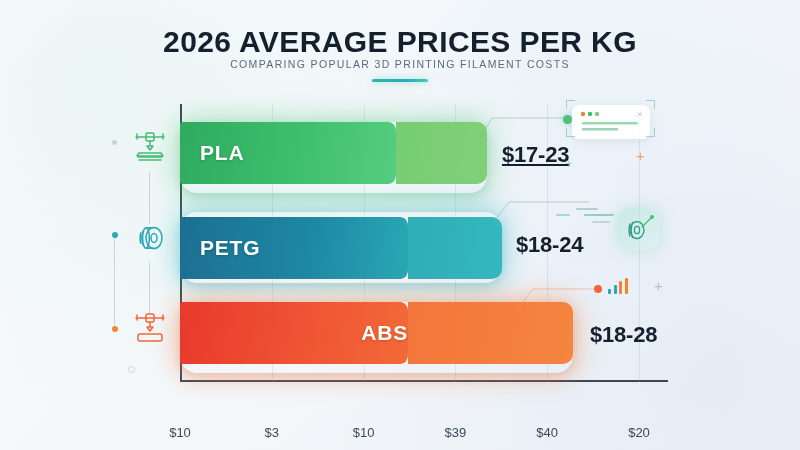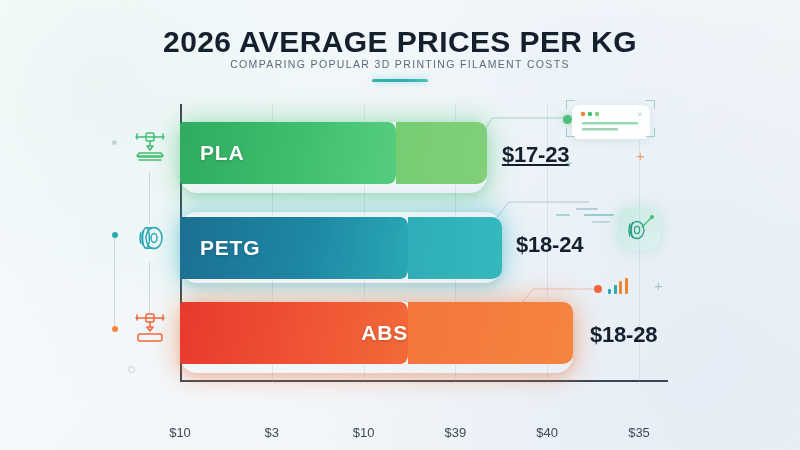--- a/index.html
+++ b/index.html
@@ -294,21 +294,21 @@
     <div class="gridline" style="left:183.6px"></div>
     <div class="gridline" style="left:275.4px"></div>
     <div class="gridline" style="left:367.2px"></div>
     <div class="gridline" style="left:459px"></div>
 
     <div class="tick-label" style="left:0px">$10</div>
     <div class="tick-label" style="left:91.8px">$3</div>
     <div class="tick-label" style="left:183.6px">$10</div>
     <div class="tick-label" style="left:275.4px">$39</div>
     <div class="tick-label" style="left:367.2px">$40</div>
-    <div class="tick-label" style="left:459px">$35</div>
+    <div class="tick-label" style="left:459px">$20</div>
 
     <div class="bar-row" style="left:0px; top:18px;">
       <div class="bar-wrap pla-glow">
         <div class="seg seg-min pla-min" style="width:218px;">
           <span class="bar-label">PLA</span>
         </div>
         <div class="seg seg-max pla-max" style="width:91px;"></div>
       </div>
     </div>
     <div class="value-label" style="left:322px; top:38px;text-decoration:underline;">$17-23</div>

